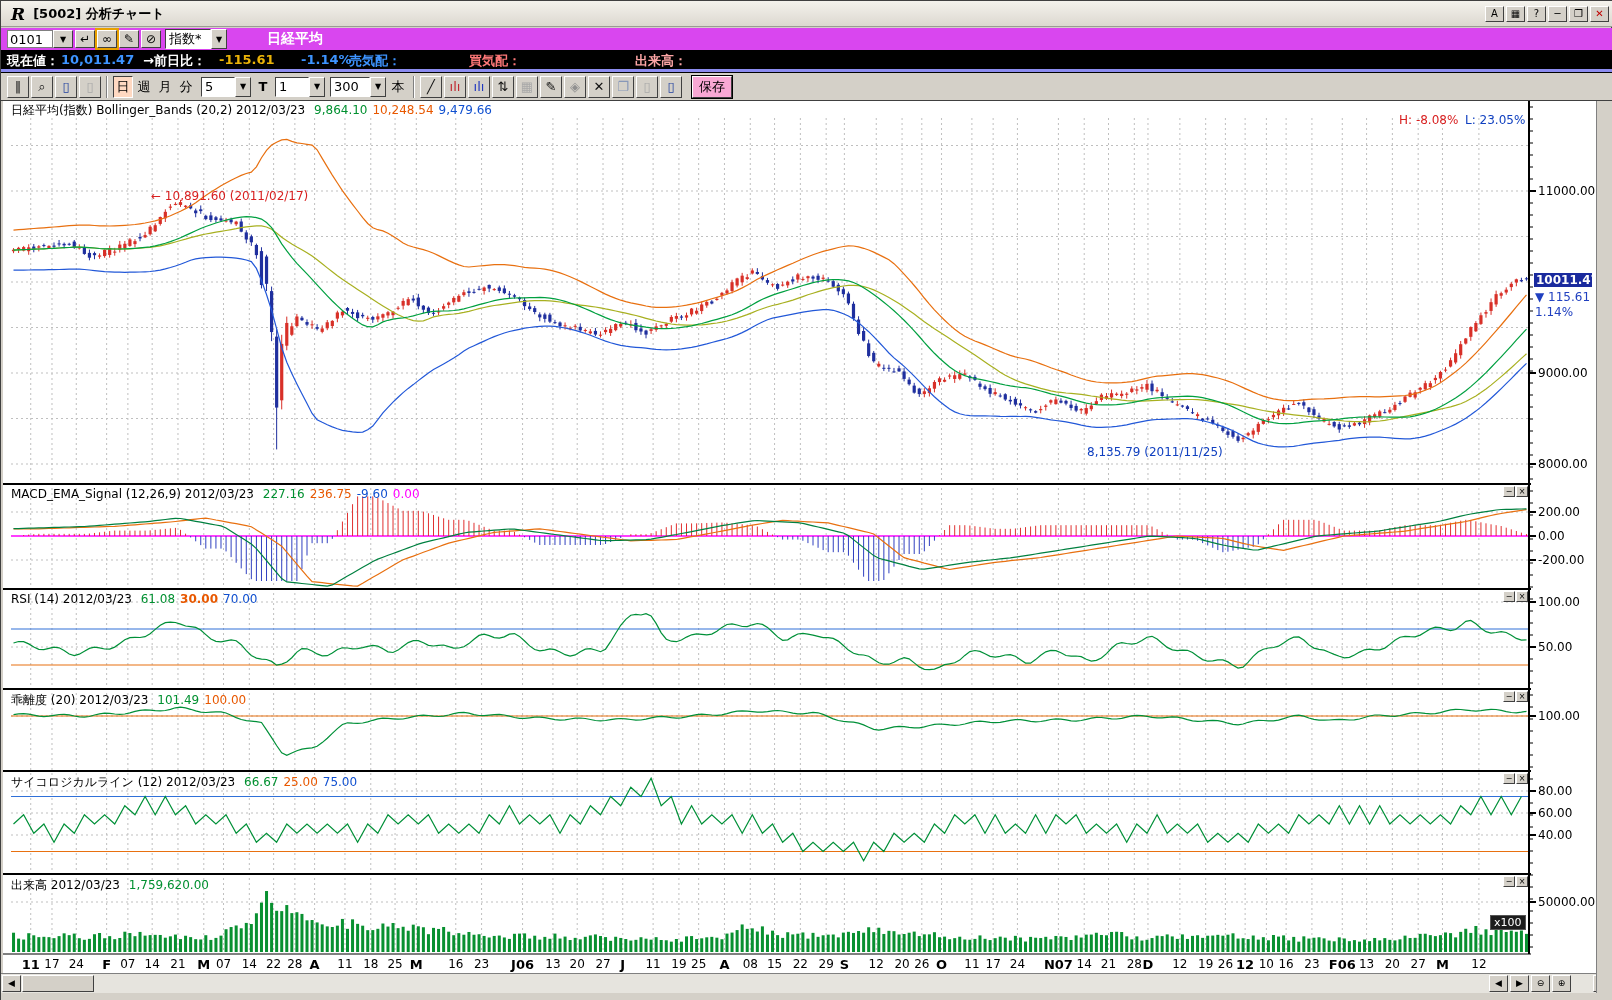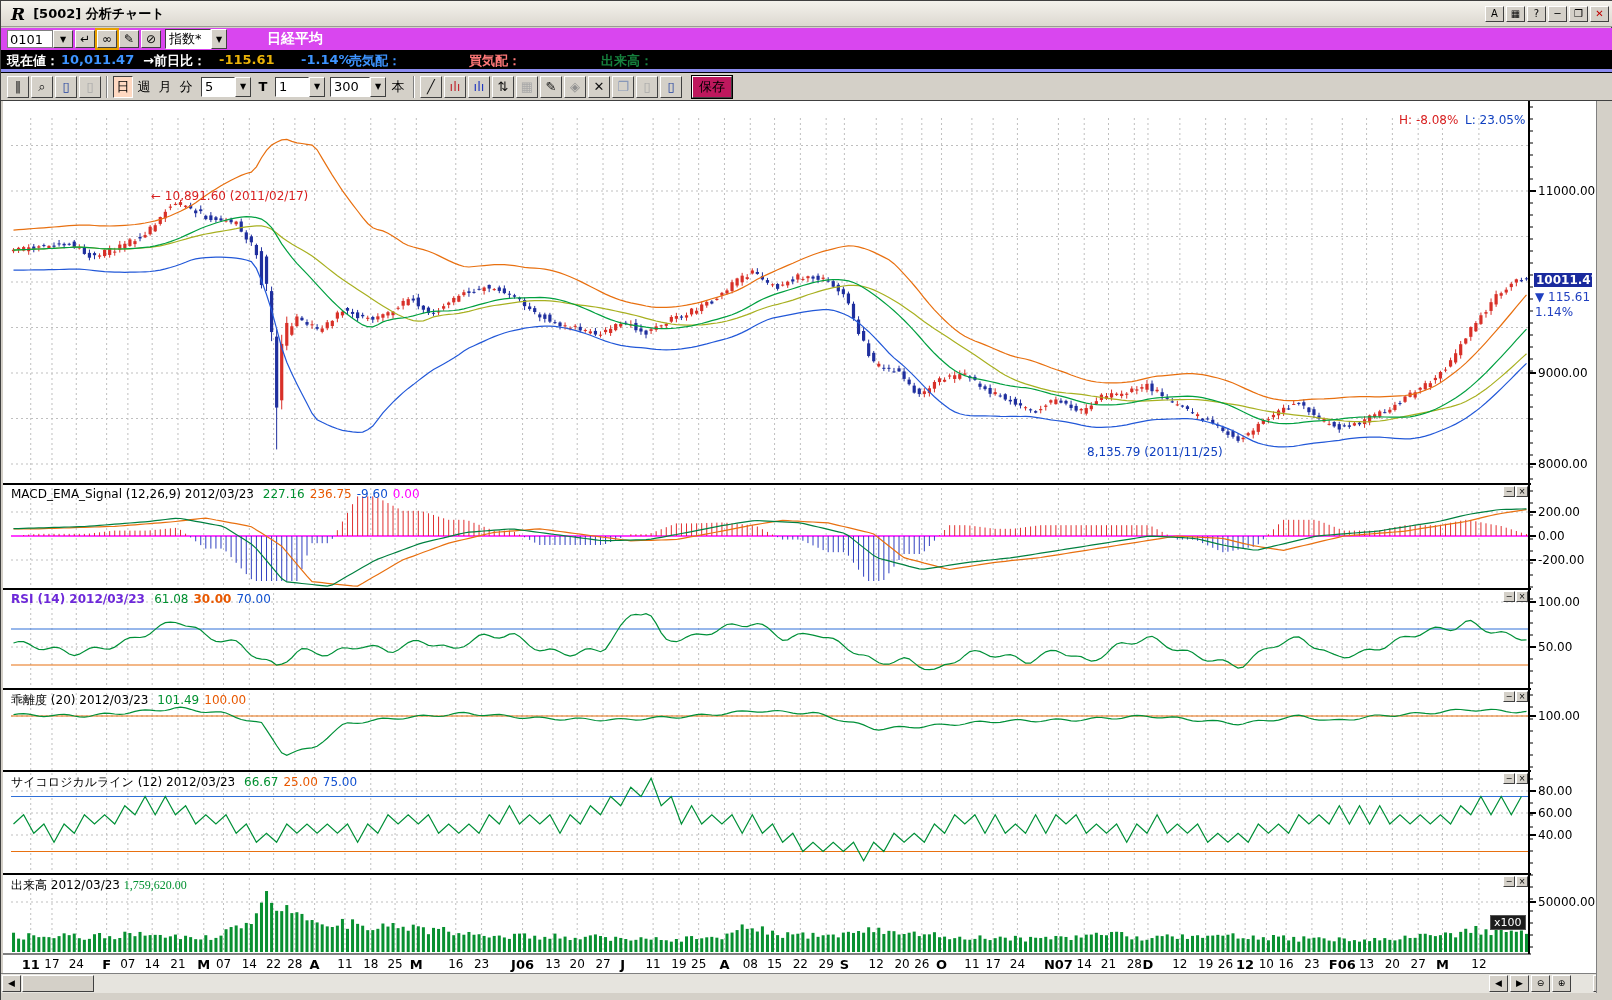--- a/index.html
+++ b/index.html
@@ -27,21 +27,21 @@
   .t2btn{min-width:22px;height:22px;display:inline-flex;align-items:center;justify-content:center;background:#d4d0c8;
     border:1px solid;border-color:#fff #404040 #404040 #fff;font-size:13px;padding:0 2px;cursor:default}
   .t2flat{min-width:20px;height:22px;display:inline-flex;align-items:center;justify-content:center;font-size:13px;background:transparent;border:1px solid transparent}
   .t2active{background:#ffd9c2;border:1px solid;border-color:#404040 #fff #fff #404040;}
   .sep{width:2px;height:22px;border-left:1px solid #808080;border-right:1px solid #fff;margin:0 3px}
   .dd{display:inline-flex;align-items:center;height:36px}
   .dd .val{background:#fff;border:1px solid;border-color:#404040 #fff #fff #404040;height:20px;min-width:34px;
     display:inline-flex;align-items:center;padding:0 3px;font-size:13px}
   .dd .arr{width:16px;height:20px;background:#d4d0c8;border:1px solid;border-color:#fff #404040 #404040 #fff;
     display:inline-flex;align-items:center;justify-content:center;font-size:8px}
-  #save-btn{height:22px;padding:0 6px;background:#be185d;border:1px solid;border-color:#fff #404040 #404040 #fff;
+  #save-btn{height:22px;padding:0 6px;background:#f9a8d4;border:1px solid;border-color:#fff #404040 #404040 #fff;
     outline:1px solid #000;font-size:13px;margin-left:8px;font-family:inherit}
   
   .inp{height:18px;background:#fff;border:1px solid #808080;font-size:13px;padding:0 2px;font-family:inherit}
   .k1btn{width:20px;height:18px;background:#d4d0c8;border:1px solid;border-color:#fff #404040 #404040 #fff;
     display:inline-flex;align-items:center;justify-content:center;font-size:12px;margin-left:2px}
   .hl{box-shadow:0 0 0 2px #e8a000}
   
   #overlays{position:absolute;left:0;top:0;width:1612px;height:1000px;pointer-events:none}
   .phead{position:absolute;white-space:nowrap;font-size:12px}
   .ylab{position:absolute;left:1537px;font-size:12px;white-space:nowrap}
@@ -1477,21 +1477,21 @@
   </div>
 
   <div id="quotebar">
     <span style="left:6px;color:#fff">現在値：</span>
     <span style="left:60px;color:#3d94ff">10,011.47</span>
     <span style="left:142px;color:#fff">→前日比：</span>
     <span style="left:218px;color:#eab308">-115.61</span>
     <span style="left:300px;color:#3d94ff">-1.14%</span>
     <span style="left:348px;color:#3d94ff">売気配：</span>
     <span style="left:468px;color:#ff7878">買気配：</span>
-    <span style="left:600px;color:#15803d">出来高：</span>
+    <span style="left:634px;color:#fca5a5">出来高：</span>
   </div>
 
   <div id="divider"></div>
 
   <div id="toolbar2">
     <span id="tools-left" style="display:inline-flex;gap:2px">
         <span class="t2btn" style="color: rgb(16, 16, 16);">‖</span>
         <span class="t2btn" style="color: rgb(16, 16, 16);">⌕</span>
         <span class="t2btn" style="color: rgb(32, 64, 160);">▯</span>
         <span class="t2btn" style="color: rgb(168, 168, 168);">▯</span>
@@ -1528,45 +1528,46 @@
         <span class="t2btn" style="color: rgb(144, 144, 144);">◈</span>
         <span class="t2btn" style="color: rgb(16, 16, 16);">✕</span>
         <span class="t2btn" style="color: rgb(136, 152, 184);">❐</span>
         <span class="t2btn" style="color: rgb(168, 168, 168);">▯</span>
         <span class="t2btn" style="color: rgb(32, 64, 160);">▯</span>
       </span>
     <button id="save-btn">保存</button>
   </div>
 
   <div id="overlays">
+      <div class="phead" style="left: 10px; top: 101px;"><span style="color: rgb(0, 0, 0);">日経平均(指数) Bollinger_Bands (20,2) 2012/03/23 </span><span style="color: rgb(0, 144, 48); margin-left: 5px;">9,864.10</span><span style="color: rgb(232, 88, 0); margin-left: 5px;">10,248.54</span><span style="color: rgb(16, 80, 208); margin-left: 5px;">9,479.66</span></div>
       <div class="ylab" style="top: 183px;">11000.00</div>
       <div class="ylab" style="top: 365px;">9000.00</div>
       <div class="ylab" style="top: 456px;">8000.00</div>
       <div class="phead" style="left: 10px; top: 486px;"><span style="color: rgb(0, 0, 0);">MACD_EMA_Signal (12,26,9) 2012/03/23 </span><span style="color: rgb(0, 144, 48); margin-left: 5px;">227.16</span><span style="color: rgb(232, 88, 0); margin-left: 5px;">236.75</span><span style="color: rgb(16, 80, 208); margin-left: 5px;">-9.60</span><span style="color: rgb(255, 0, 255); margin-left: 5px;">0.00</span></div>
       <div class="ylab" style="top: 504px;">200.00</div>
       <div class="ylab" style="top: 528px;">0.00</div>
       <div class="ylab" style="top: 552px;">-200.00</div>
       <div class="panbtn" style="left: 1502px; top: 485px;">−</div>
       <div class="panbtn" style="left: 1515px; top: 485px;">×</div>
-      <div class="phead" style="left: 10px; top: 591px;"><span style="color: #6d28d9; font-weight: bold;">RSI (14) 2012/03/23 </span><span style="color: rgb(0, 144, 48); margin-left: 5px;">61.08</span><span style="color: rgb(232, 88, 0); margin-left: 5px; font-weight: bold;">30.00</span><span style="color: rgb(16, 80, 208); margin-left: 5px;">70.00</span></div>
+      <div class="phead" style="left: 10px; top: 591px;"><span style="color: #000000;">RSI (14) 2012/03/23 </span><span style="color: rgb(0, 144, 48); margin-left: 5px;">61.08</span><span style="color: rgb(232, 88, 0); margin-left: 5px; font-weight: bold;">30.00</span><span style="color: rgb(16, 80, 208); margin-left: 5px;">70.00</span></div>
       <div class="ylab" style="top: 594px;">100.00</div>
       <div class="ylab" style="top: 639px;">50.00</div>
       <div class="panbtn" style="left: 1502px; top: 590px;">−</div>
       <div class="panbtn" style="left: 1515px; top: 590px;">×</div>
       <div class="phead" style="left: 10px; top: 691px;"><span style="color: rgb(0, 0, 0);">乖離度 (20) 2012/03/23 </span><span style="color: rgb(0, 144, 48); margin-left: 5px;">101.49</span><span style="color: rgb(232, 88, 0); margin-left: 5px;">100.00</span></div>
       <div class="ylab" style="top: 708px;">100.00</div>
       <div class="panbtn" style="left: 1502px; top: 690px;">−</div>
       <div class="panbtn" style="left: 1515px; top: 690px;">×</div>
       <div class="phead" style="left: 10px; top: 773px;"><span style="color: rgb(0, 0, 0);">サイコロジカルライン (12) 2012/03/23 </span><span style="color: rgb(0, 144, 48); margin-left: 5px;">66.67</span><span style="color: rgb(232, 88, 0); margin-left: 5px;">25.00</span><span style="color: rgb(16, 80, 208); margin-left: 5px;">75.00</span></div>
       <div class="ylab" style="top: 783px;">80.00</div>
       <div class="ylab" style="top: 805px;">60.00</div>
       <div class="ylab" style="top: 827px;">40.00</div>
       <div class="panbtn" style="left: 1502px; top: 772px;">−</div>
       <div class="panbtn" style="left: 1515px; top: 772px;">×</div>
-      <div class="phead" style="left: 10px; top: 876px;"><span style="color: rgb(0, 0, 0);">出来高 2012/03/23 </span><span style="color: rgb(0, 144, 48);  font-family: Liberation Serif, serif;">1,759,620.00</span></div>
+      <div class="phead" style="left: 10px; top: 876px;"><span style="color: rgb(0, 0, 0);">出来高 2012/03/23 </span><span style="color: rgb(0, 144, 48); margin-left: 5px;">1,759,620.00</span></div>
       <div class="ylab" style="top: 894px;">50000.00</div>
       <div class="panbtn" style="left: 1502px; top: 875px;">−</div>
       <div class="panbtn" style="left: 1515px; top: 875px;">×</div>
       <div class="phead" style="left: 1398px; top: 112px; color: rgb(216, 32, 32);">H: -8.08%</div>
       <div class="phead" style="left: 1464px; top: 112px; color: rgb(16, 64, 192);">L: 23.05%</div>
       <div class="phead" style="left: 150px; top: 188px; color: rgb(216, 32, 32);">← 10,891.60 (2011/02/17)</div>
       <div class="phead" style="left: 1086px; top: 444px; color: rgb(16, 64, 192);">8,135.79 (2011/11/25)</div>
       <span class="xlab" style="left: 29.734px; font-weight: 700; font-size: 13px;">11</span>
       <span class="xlab" style="left: 50.986px; font-weight: 400; font-size: 12px;">17</span>
       <span class="xlab" style="left: 75.274px; font-weight: 400; font-size: 12px;">24</span>

